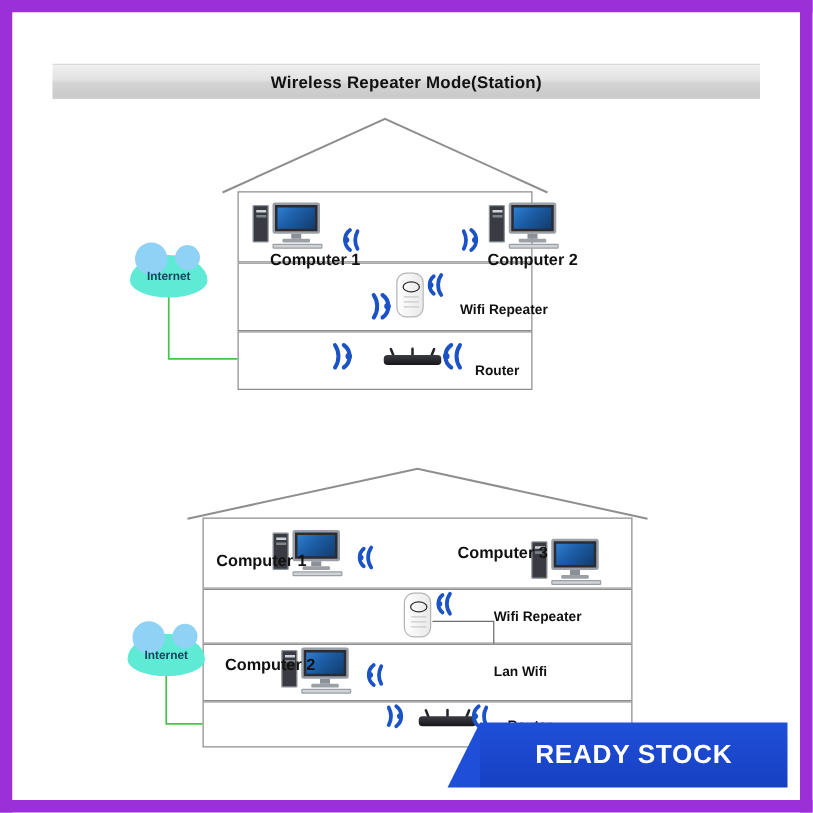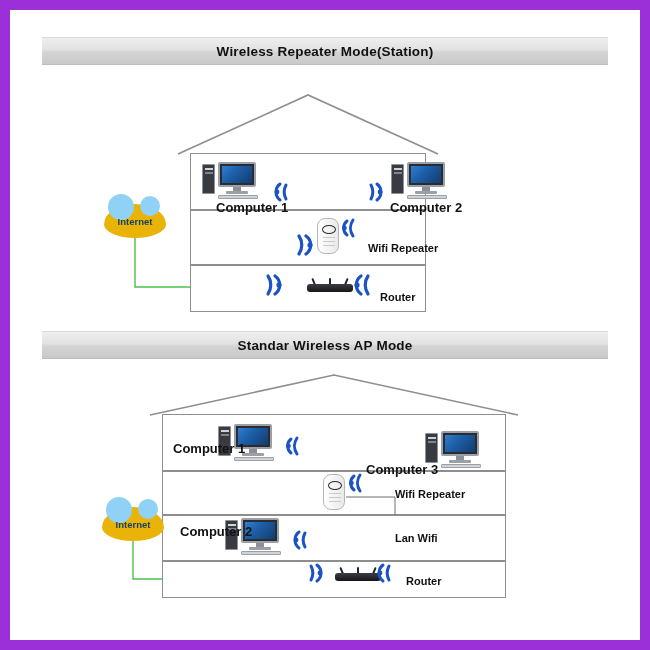--- a/index.html
+++ b/index.html
@@ -21,37 +21,37 @@
 
   
   .banner{
     position:absolute;
     height:26px;
     display:flex;align-items:center;justify-content:center;
     background:linear-gradient(to bottom,#efefef 0%,#e2e2e2 45%,#d4d4d4 55%,#c9c9c9 100%);
     border-top:1px solid #d9d9d9;border-bottom:1px solid #bdbdbd;
     font-weight:bold;font-size:13.5px;color:#111;letter-spacing:.2px;
   }
-  #banner1{left:32px;top:27px;width:566px;}
+  #banner1{left:32px;top:41px;width:566px;}
   #banner2{left:32px;top:321px;width:566px;}
   .floor{
     position:absolute;
     border:1px solid #8e8e8e;
     background:#fff;
     box-sizing:border-box;
   }
   .label{
     position:absolute;font-size:13px;color:#111;font-weight:bold;white-space:nowrap;
   }
   .labelBig{font-size:11px;}
 
   
   .cloud{
     position:absolute;width:62px;height:34px;
-    background:#eab308;border-radius:50% 50% 50% 50%/60% 60% 40% 40%;
+    background:#5eead4;border-radius:50% 50% 50% 50%/60% 60% 40% 40%;
     display:flex;align-items:center;justify-content:center;
     color:#16435f;font-size:9.5px;font-weight:bold;
     box-shadow:0 0 0 0 transparent;
   }
   .cloud:before,.cloud:after{
     content:"";position:absolute;background:#8fd2f6;border-radius:50%;
   }
   .cloud:before{width:26px;height:26px;left:4px;top:-10px;}
   .cloud:after{width:20px;height:20px;right:6px;top:-8px;}
   .cloud span{position:relative;z-index:2;}
@@ -201,21 +201,20 @@
     <circle cx="25" cy="13" r="2.6" fill="#1b53c6"></circle>
   </svg>
   <svg class="wifi" style="left:344px;top:262px;width:28px;height:26px;" viewBox="0 0 28 26">
     <g fill="none" stroke="#1b53c6" stroke-width="3.2" stroke-linecap="round">
       <path d="M7 22 A11 11 0 0 1 7 4"></path>
       <path d="M14 22 A16 16 0 0 1 14 4"></path>
     </g>
     <circle cx="3" cy="13" r="2.6" fill="#1b53c6"></circle>
   </svg>
 
-  <div class="banner" id="banner2">Standar Wireless AP Mode</div>
 
   <div class="floor" style="left:152px;top:404px;width:344px;height:57px;"></div>
   <div class="floor" style="left:152px;top:461px;width:344px;height:44px;"></div>
   <div class="floor" style="left:152px;top:505px;width:344px;height:46px;"></div>
   <div class="floor" style="left:152px;top:551px;width:344px;height:37px;"></div>
 
   <svg class="overlay">
 
     <polyline points="140,405 324,365 508,405" fill="none" stroke="#8e8e8e" stroke-width="1.6"></polyline>
 
@@ -255,21 +254,21 @@
         <b></b>
         <u></u>
       </div>
     <div class="mon">
         <i></i>
       </div>
     <div class="stand"></div>
     <div class="base"></div>
     <div class="kbd"></div>
   </div>
-  <div class="label" style="left:356px;top:424px;margin-top:28px;">Computer 3</div>
+  <div class="label" style="left:356px;top:424px;">Computer 3</div>
 
   <div class="pc" style="left:215px;top:508px;">
     <div class="tower">
         <b></b>
         <u></u>
       </div>
     <div class="mon">
         <i></i>
       </div>
     <div class="stand"></div>
@@ -320,14 +319,18 @@
     <circle cx="23" cy="12" r="2.4" fill="#1b53c6"></circle>
   </svg>
   <svg class="wifi" style="left:367px;top:551px;width:26px;height:24px;" viewBox="0 0 26 24">
     <g fill="none" stroke="#1b53c6" stroke-width="3" stroke-linecap="round">
       <path d="M6 20 A10 10 0 0 1 6 4"></path>
       <path d="M12 19 A15 15 0 0 1 12 5"></path>
     </g>
     <circle cx="3" cy="12" r="2.4" fill="#1b53c6"></circle>
   </svg>
 
+  <div class="badge">
+    <div class="cut"></div>
+    <span>READY STOCK</span>
+  </div>
 
 </div>
 
 </body></html>

